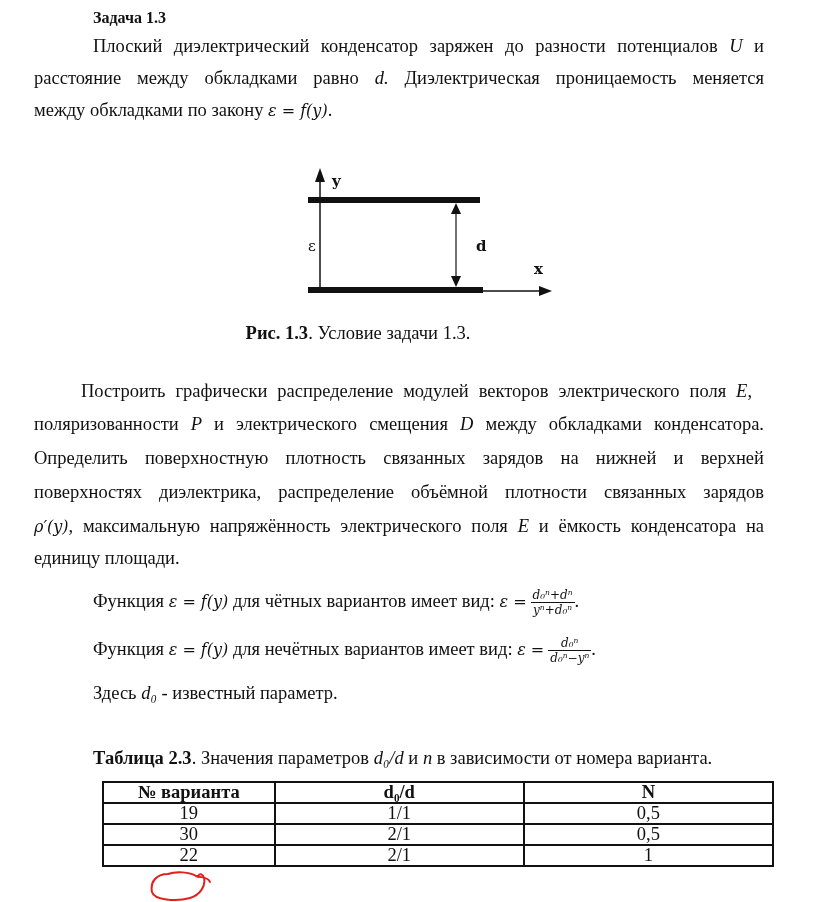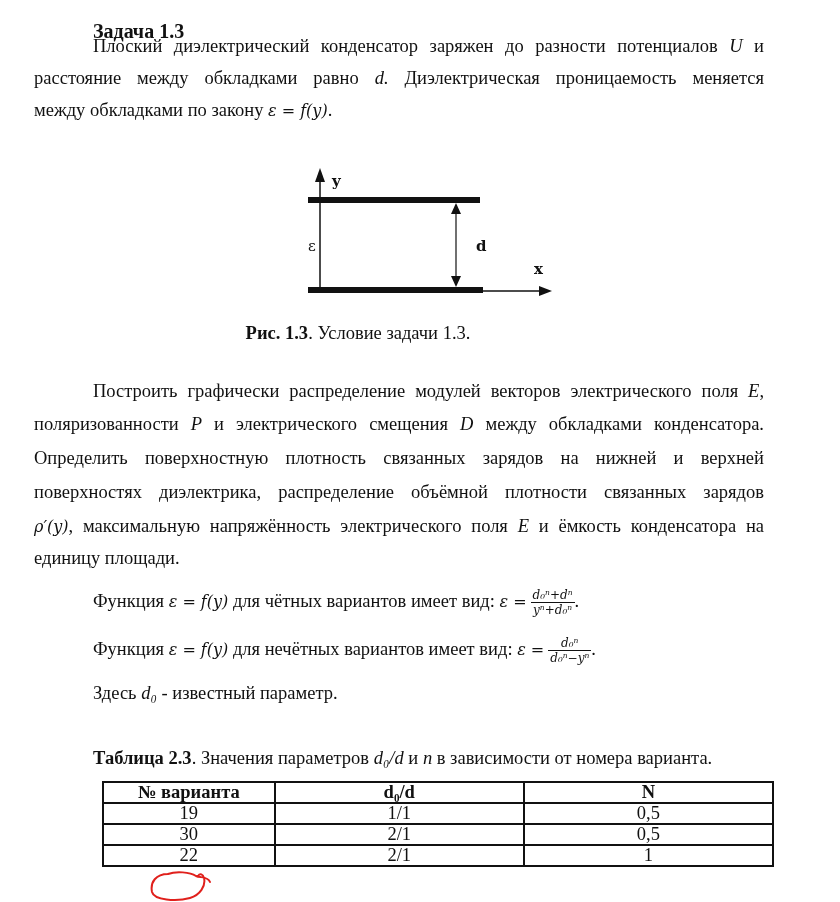--- a/index.html
+++ b/index.html
@@ -10,22 +10,22 @@
   body {
     width: 840px;
     height: 902px;
     position: relative;
     overflow: hidden;
     font-family: "Liberation Serif", "DejaVu Serif", serif;
     color: #111111;
   }
   .abs { position: absolute; white-space: nowrap; }
   .title {
-    left: 93px; top: 20px;
-    font-size: 20px; font-weight: bold;
+    left: 93px; top: 9px;
+    font-size: 16px; font-weight: bold;
   }
   .line {
     font-size: 18.5px;
     line-height: 22px;
   }
   .justify {
     text-align: justify;
     text-align-last: justify;
     white-space: normal;
   }
@@ -114,21 +114,21 @@
   <span class="fig-label" style="left:42px; top:12px;">y</span>
   <span class="fig-label" style="left:244px; top:100px;">x</span>
   <span class="fig-label" style="left:18px; top:77px; font-weight:normal;">ε</span>
   <span class="fig-label" style="left:186px; top:77px;">d</span>
 </div>
 
 <div class="abs caption">
   <b>Рис. 1.3</b><span>. Условие задачи 1.3.</span>
 </div>
 
-<div class="abs line" style="left:93px; top:380px; width:671px;">
+<div class="abs line" style="left:81px; top:380px; width:671px;">
   <div class="justify">
     <span>Построить графически распределение модулей векторов электрического поля </span><span class="it">E</span><span>,</span>
   </div>
 </div>
 <div class="abs line" style="left:34px; top:413px; width:730px;">
   <div class="justify">
     <span>поляризованности </span><span class="it">P</span><span> и электрического смещения </span><span class="it">D</span><span> между обкладками конденсатора.</span>
   </div>
 </div>
 <div class="abs line" style="left:34px; top:447px; width:730px;">

